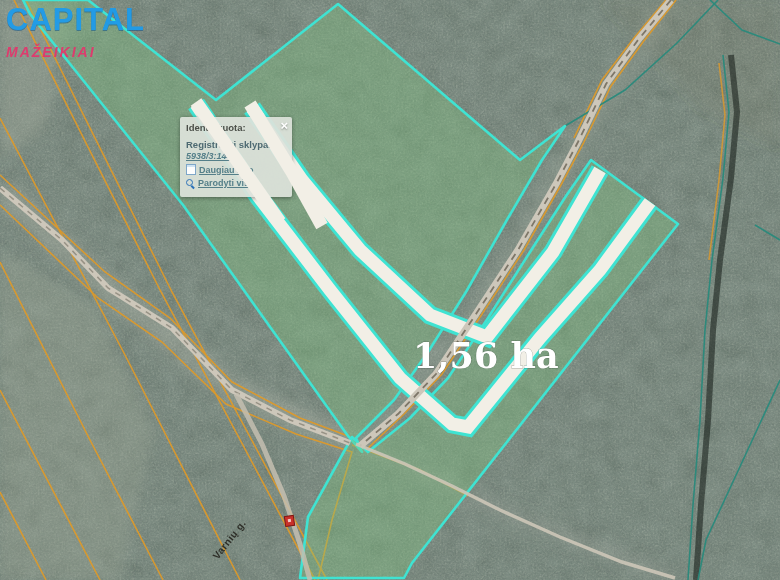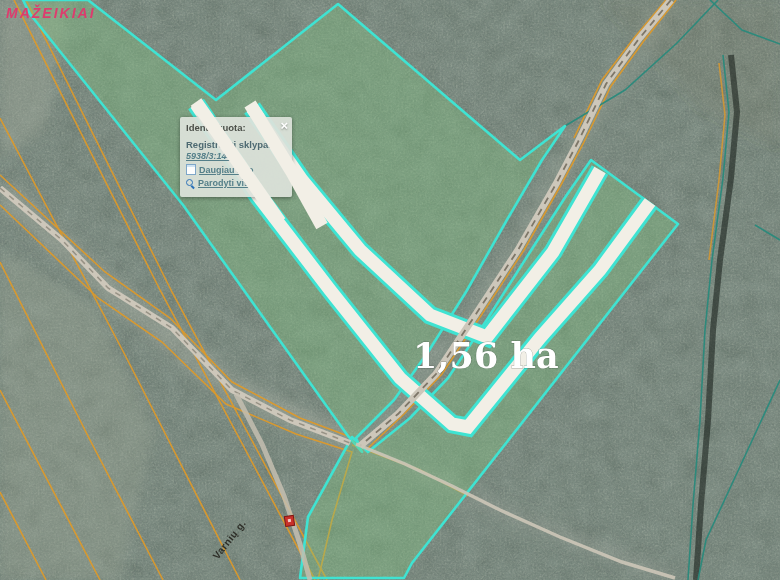--- a/index.html
+++ b/index.html
@@ -5,21 +5,21 @@
   html,body{margin:0;padding:0;background:#222;}
   #stage{position:relative;width:780px;height:580px;overflow:hidden;
          font-family:"Liberation Sans",sans-serif;background:#2c3831;}
   #stage svg{position:absolute;left:0;top:0;}
   .overlay{pointer-events:none;}
   
   .logo{position:absolute;left:6px;top:4px;z-index:30;line-height:1;}
   .logo .title{font-size:31px;font-weight:800;letter-spacing:1px;
       color:#1E9BEA;opacity:.95;text-shadow:0 1px 0 rgba(10,80,140,.55);}
   .logo .subtitle{font-size:14px;font-weight:700;font-style:italic;
-      letter-spacing:2px;color:#E5346C;opacity:.92;margin-top:2px;}
+      letter-spacing:2px;color:#E5346C;opacity:.92;margin-top:10px;}
   
   .popup{position:absolute;left:180px;top:117px;width:112px;height:80px;
       z-index:20;background:rgba(221,226,218,.93);border-radius:2px;
       box-shadow:0 1px 4px rgba(0,0,0,.4);padding:5px 6px 4px 6px;
       box-sizing:border-box;font-size:9px;color:#4f6e76;}
   .popup .hdr{font-weight:700;color:#4b4f49;font-size:9.5px;}
   .popup .close{position:absolute;right:4px;top:2px;color:#fff;
       font-size:13px;font-weight:700;cursor:pointer;line-height:1;
       text-shadow:0 1px 2px rgba(0,0,0,.35);}
   .popup .section{font-weight:700;color:#4e6a72;margin-top:6px;font-size:9.5px;}
@@ -155,16 +155,17 @@
       <span class="lnk">Parodyti visą</span>
     </div>
   </div>
 
   <svg class="overlay" width="780" height="580" viewBox="0 0 780 580" style="z-index:25;">
     <polyline points="196,102 238,162 280,222" fill="none" stroke="#F2EFE6" stroke-width="13"></polyline>
     <polyline points="250,104 292,172 322,226" fill="none" stroke="#F2EFE6" stroke-width="13"></polyline>
   </svg>
 
   <div class="logo">
+    <div class="title">CAPITAL</div>
     <div class="subtitle">MAŽEIKIAI</div>
   </div>
 
 </div>
 
 </body></html>

